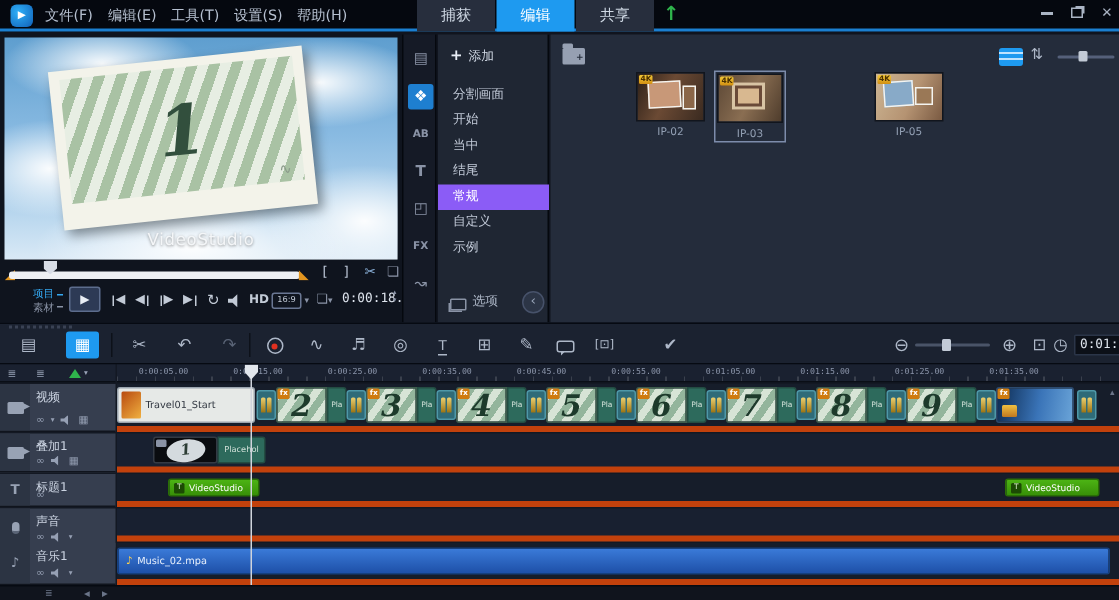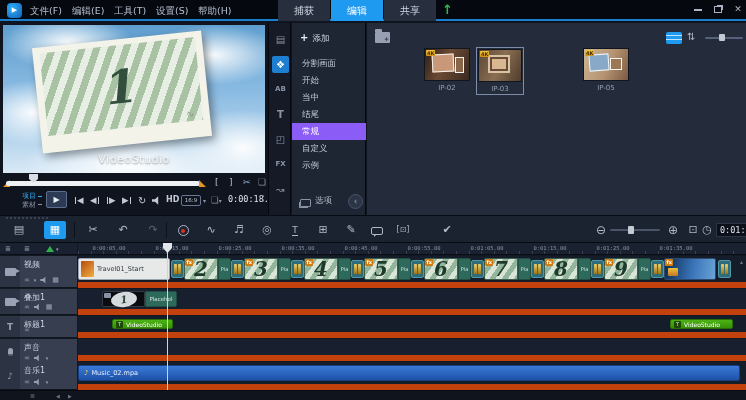--- a/index.html
+++ b/index.html
@@ -109,21 +109,21 @@
   .rlab{position:absolute;top:2px;transform:translateX(-50%);font-family:"DejaVu Sans Mono","Liberation Mono",monospace;
         font-size:5.5px;color:#8b95aa;white-space:nowrap}
   .thead{position:absolute;left:0;width:77px;background:#363e4f;border-bottom:1px solid #10141d}
   .ticell{position:absolute;left:0;top:0;bottom:0;width:20px;background:#2c3443;display:flex;align-items:center;justify-content:center;color:#98a2b4}
   .tname{position:absolute;left:24px;top:3px;font-size:8px;color:#ccd4e2}
   .tbtns{position:absolute;left:24px;bottom:3px;display:flex;gap:4px;align-items:center;font-size:7px;color:#96a0b4}
   .spk2{width:8px;height:7px;background:#96a0b4;clip-path:polygon(0 35%,30% 35%,62% 2%,62% 98%,30% 65%,0 65%)}
   .cam{width:11px;height:8px;background:#98a2b4;border-radius:1px;position:relative}
   .cam::after{content:"";position:absolute;right:-4px;top:1.5px;border-left:4px solid #98a2b4;border-top:2.5px solid transparent;border-bottom:2.5px solid transparent}
   .mic{width:5px;height:8px;background:#98a2b4;border-radius:3px;border-bottom:2px solid #5a6476}
-  .trow{position:absolute;left:78px;right:0;border-bottom:6px solid #c2410c}
+  .trow{position:absolute;left:78px;right:0;border-bottom:4px solid #c2410c}
   .clip-first{position:absolute;left:0;top:2px;bottom:2px;width:92px;background:#e6e9e7;border:1px solid #9aa4ae;border-radius:2px}
   .cf-thumb{position:absolute;left:2px;top:2px;bottom:2px;width:13px;background:linear-gradient(135deg,#b84a10,#f0b040);border-radius:1px}
   .cf-label{position:absolute;left:18px;top:50%;transform:translateY(-50%);font-size:6.5px;color:#303640;white-space:nowrap}
   .trans{position:absolute;top:4px;bottom:4px;width:13px;background:#2f6b78;border:1px solid #4e98a8;border-radius:2px;
          display:flex;align-items:center;justify-content:center;gap:1px}
   .bottle{width:3px;height:10px;background:linear-gradient(#ecd070,#9c7414);border-radius:1px 1px 0 0}
   .ph{position:absolute;top:2px;bottom:2px;width:47px}
   .phs{position:absolute;left:0;top:0;bottom:0;right:13px;border:1px solid #3d5c4c;border-radius:2px 0 0 2px;
        background:repeating-linear-gradient(125deg,#d7e4d6 0 5px,#93b59c 5px 10px);display:flex;align-items:center;justify-content:center}
   .num{font-family:"DejaVu Serif","Liberation Serif",serif;font-style:italic;font-weight:bold;font-size:20px;color:#1d3a2b}

